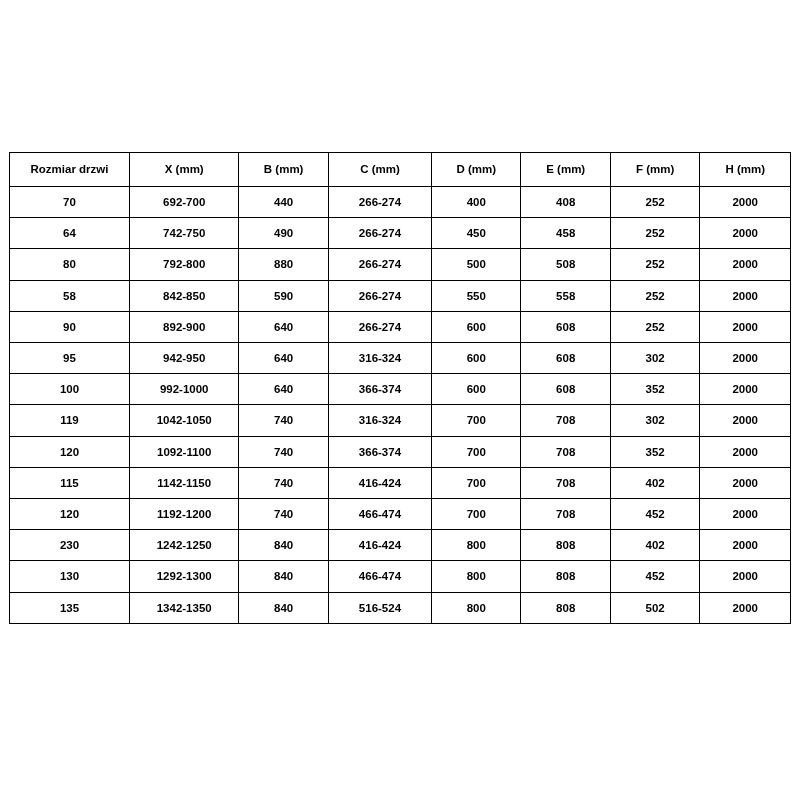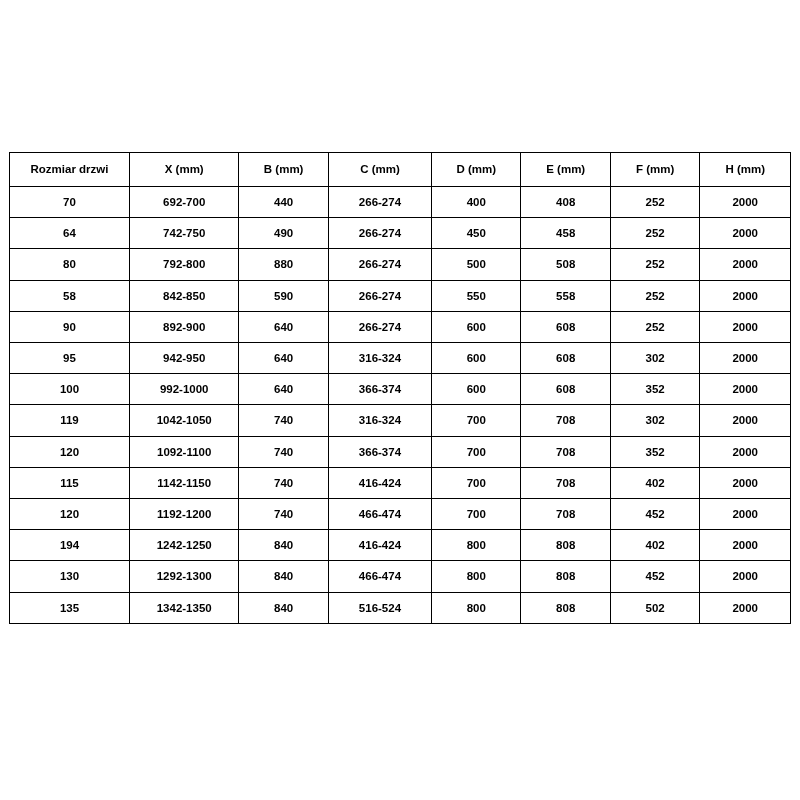--- a/index.html
+++ b/index.html
@@ -196,21 +196,21 @@
           <td>120</td>
           <td>1192-1200</td>
           <td>740</td>
           <td>466-474</td>
           <td>700</td>
           <td>708</td>
           <td>452</td>
           <td>2000</td>
         </tr>
         <tr>
-          <td>194</td>
+          <td>230</td>
           <td>1242-1250</td>
           <td>840</td>
           <td>416-424</td>
           <td>800</td>
           <td>808</td>
           <td>402</td>
           <td>2000</td>
         </tr>
         <tr>
           <td>130</td>

